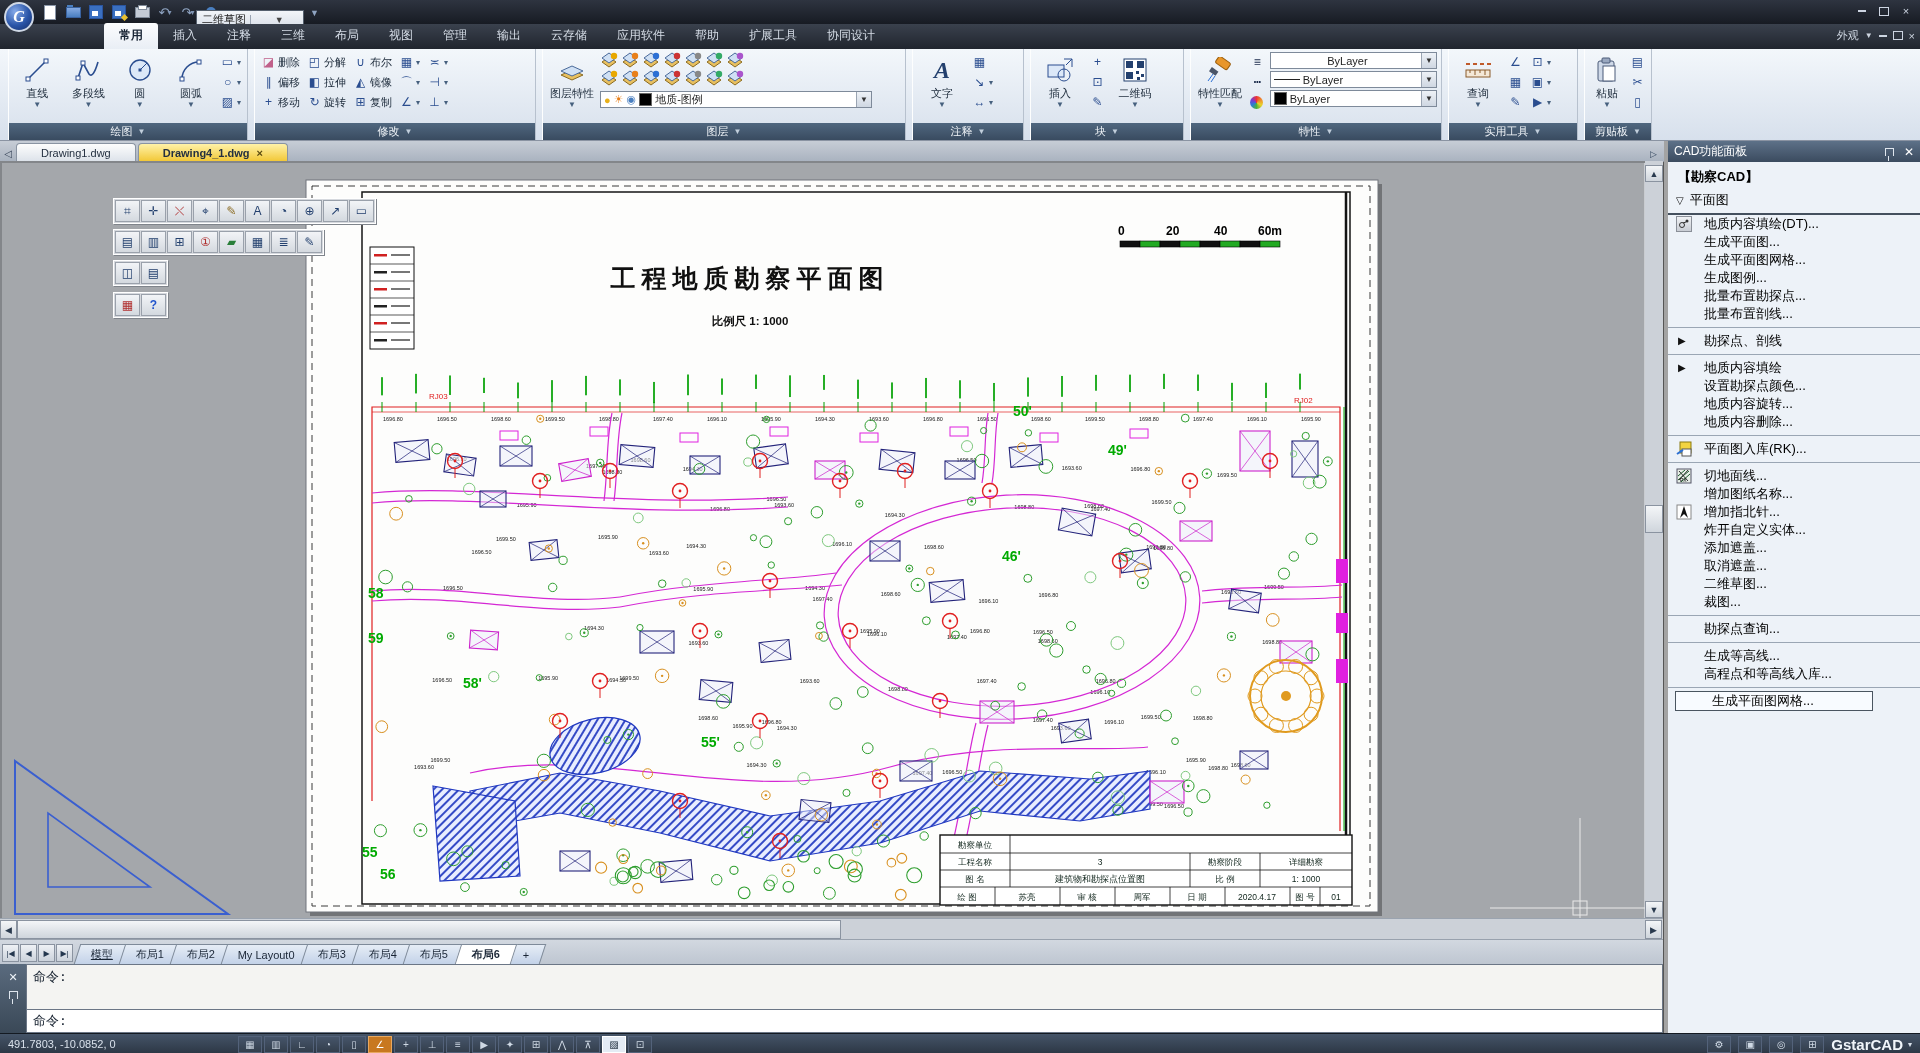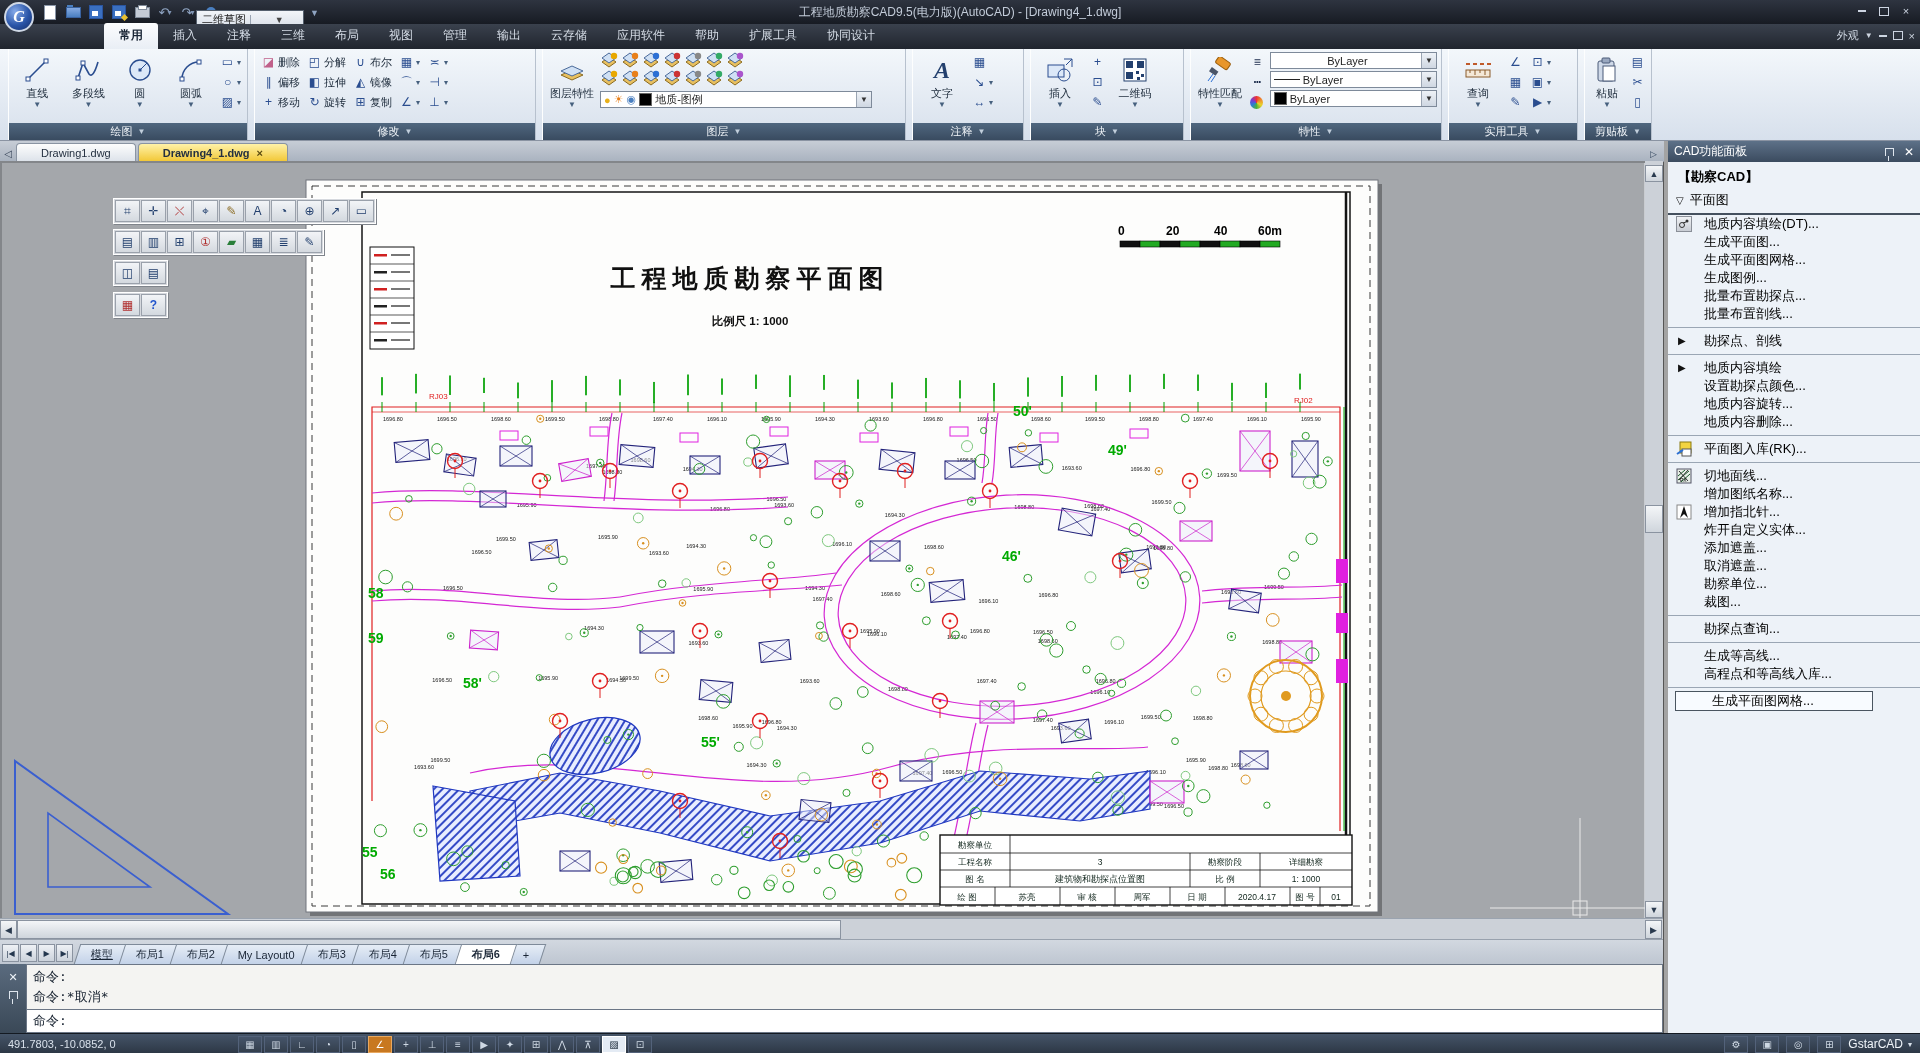--- a/index.html
+++ b/index.html
@@ -112,21 +112,21 @@
   
   #statusbar{top:1033px;left:0;width:1920px;height:20px;background:linear-gradient(#44536600,#0000);
              background:linear-gradient(#43526600,#000);background:linear-gradient(#455468,#2c3644);
              border-top:1px solid #141a22;color:#d8e0ea;display:flex;align-items:center;}
   #coords{width:230px;padding-left:8px;font-size:11px;}
   .sico{width:22px;height:15px;margin-right:2px;background:linear-gradient(#46556a,#333e4c);border:1px solid #53627a;
         color:#cfd9e4;font-size:10px;display:flex;align-items:center;justify-content:center;}
   .sico.hot{background:#c87820;color:#fff;border-color:#e8a860;}
   .sico.lit{background:#e4ebf4;color:#1e2c3c;border-color:#fff;}
   #sbright{margin-left:auto;display:flex;align-items:center;gap:5px;padding-right:8px;}
-  #brand{font-weight:normal;font-size:12px;color:#f0f5fa;}
+  #brand{font-weight:bold;font-size:15px;color:#f0f5fa;}
   
   #sidepanel{top:141px;left:1664px;width:256px;height:892px;background:#edf2f8;border-left:4px solid #a3a3a3;box-sizing:border-box;}
   #sphead{height:21px;background:linear-gradient(#5d7188,#3b4b5f);color:#fff;display:flex;align-items:center;
           padding:0 6px;font-size:12px;}
   #sphead .sp{flex:1;}
   #spgroup{font-weight:bold;font-size:13px;color:#000;padding:6px 0 2px 10px;}
   #spsection{font-size:13px;color:#000;padding:3px 0 4px 8px;display:flex;align-items:center;gap:6px;border-bottom:2px solid #44505e;}
   .spitem{position:relative;height:18px;line-height:18px;padding-left:36px;font-size:13px;color:#000;white-space:nowrap;}
   .spitem .licon{position:absolute;left:8px;top:1px;width:16px;height:16px;}
   .spitem .tri{position:absolute;left:10px;top:0;font-size:10px;color:#111;}
@@ -169,21 +169,20 @@
         </div>
       <div class="qbtn">
           <span class="qi-user"></span>
         </div>
     </div>
     <div id="wscombo" class="abs">
       <span>二维草图</span>
       <span class="dd">▼</span>
     </div>
     <div id="wsmore" class="abs">▼</div>
-    <div id="wintitle" class="abs">工程地质勘察CAD9.5(电力版)(AutoCAD) - [Drawing4_1.dwg]</div>
     <div id="titlectl" class="abs winctl">
       <div class="wbtn">
           <span class="ico-min"></span>
         </div>
       <div class="wbtn">
           <span class="ico-max"></span>
         </div>
       <div class="wbtn">×</div>
     </div>
   </div>
@@ -1542,21 +1541,20 @@
       </div>
   </div>
 
   <div id="cmdarea" class="abs">
     <div id="cmdgutter" class="abs">
       <div class="x">✕</div>
       <div class="pin"></div>
     </div>
     <div id="cmdhist" class="abs">
         <div>命令:</div>
-        <div>命令:*取消*</div>
       </div>
     <div id="cmdinput" class="abs">
       <span>命令:</span>
     </div>
   </div>
 
   <div id="statusbar" class="abs">
     <div id="coords">491.7803, -10.0852, 0</div>
     <div id="sicons" style="display:flex">
         <div class="sico">▦</div>
@@ -1630,21 +1628,21 @@
               <text x="4" y="14" font-size="5" fill="#000">PX</text>
             </svg></div><span>切地面线...</span></div>
         <div class="spitem"><span>增加图纸名称...</span></div>
         <div class="spitem"><div class="licon"><svg width="16" height="16">
               <rect x="1" y="1" width="14" height="14" fill="#fff" stroke="#888"></rect>
               <path d="M8,2 L12,14 L8,10 L4,14 Z" fill="#111"></path>
             </svg></div><span>增加指北针...</span></div>
         <div class="spitem"><span>炸开自定义实体...</span></div>
         <div class="spitem"><span>添加遮盖...</span></div>
         <div class="spitem"><span>取消遮盖...</span></div>
-        <div class="spitem"><span>勘察单位...</span></div>
+        <div class="spitem"><span>二维草图...</span></div>
         <div class="spitem"><span>裁图...</span></div>
         <div class="spsep"></div>
         <div class="spitem"><span>勘探点查询...</span></div>
         <div class="spsep"></div>
         <div class="spitem"><span>生成等高线...</span></div>
         <div class="spitem"><span>高程点和等高线入库...</span></div>
         <div class="spsep"></div>
         <div class="spitem boxed" style="margin-left: 8px;"><span>生成平面图网格...</span></div>
       </div>
   </div>

